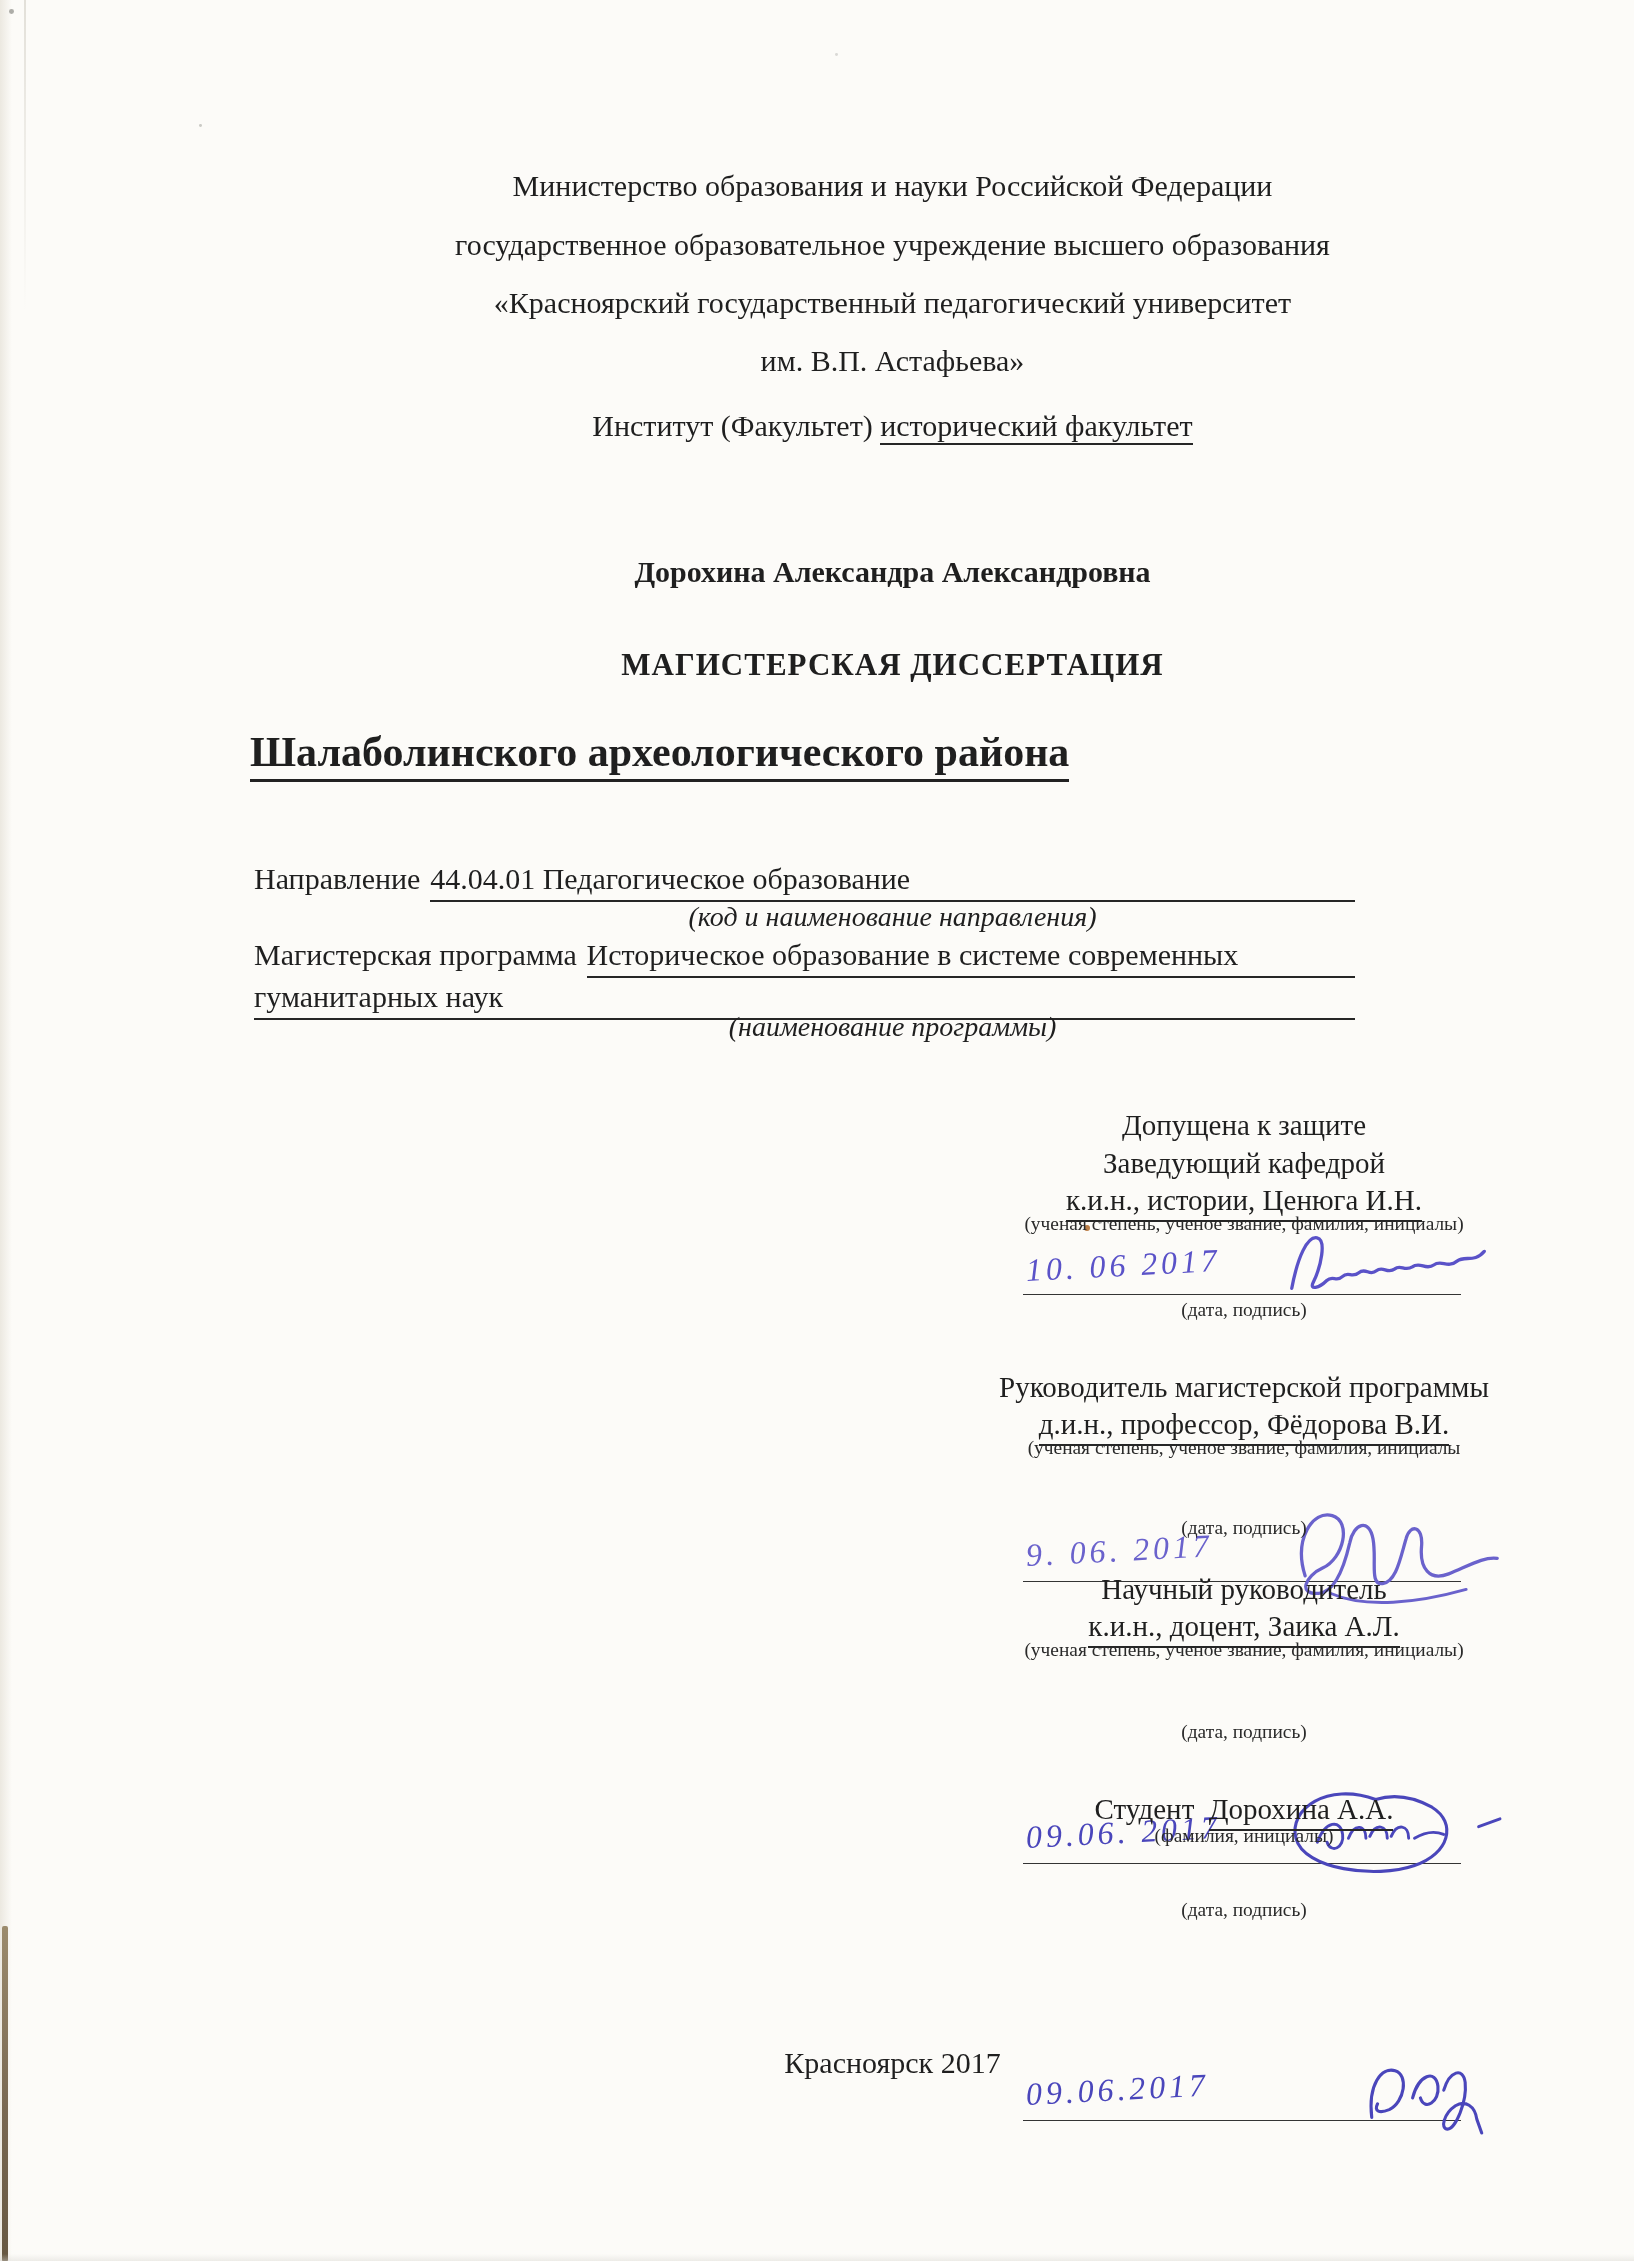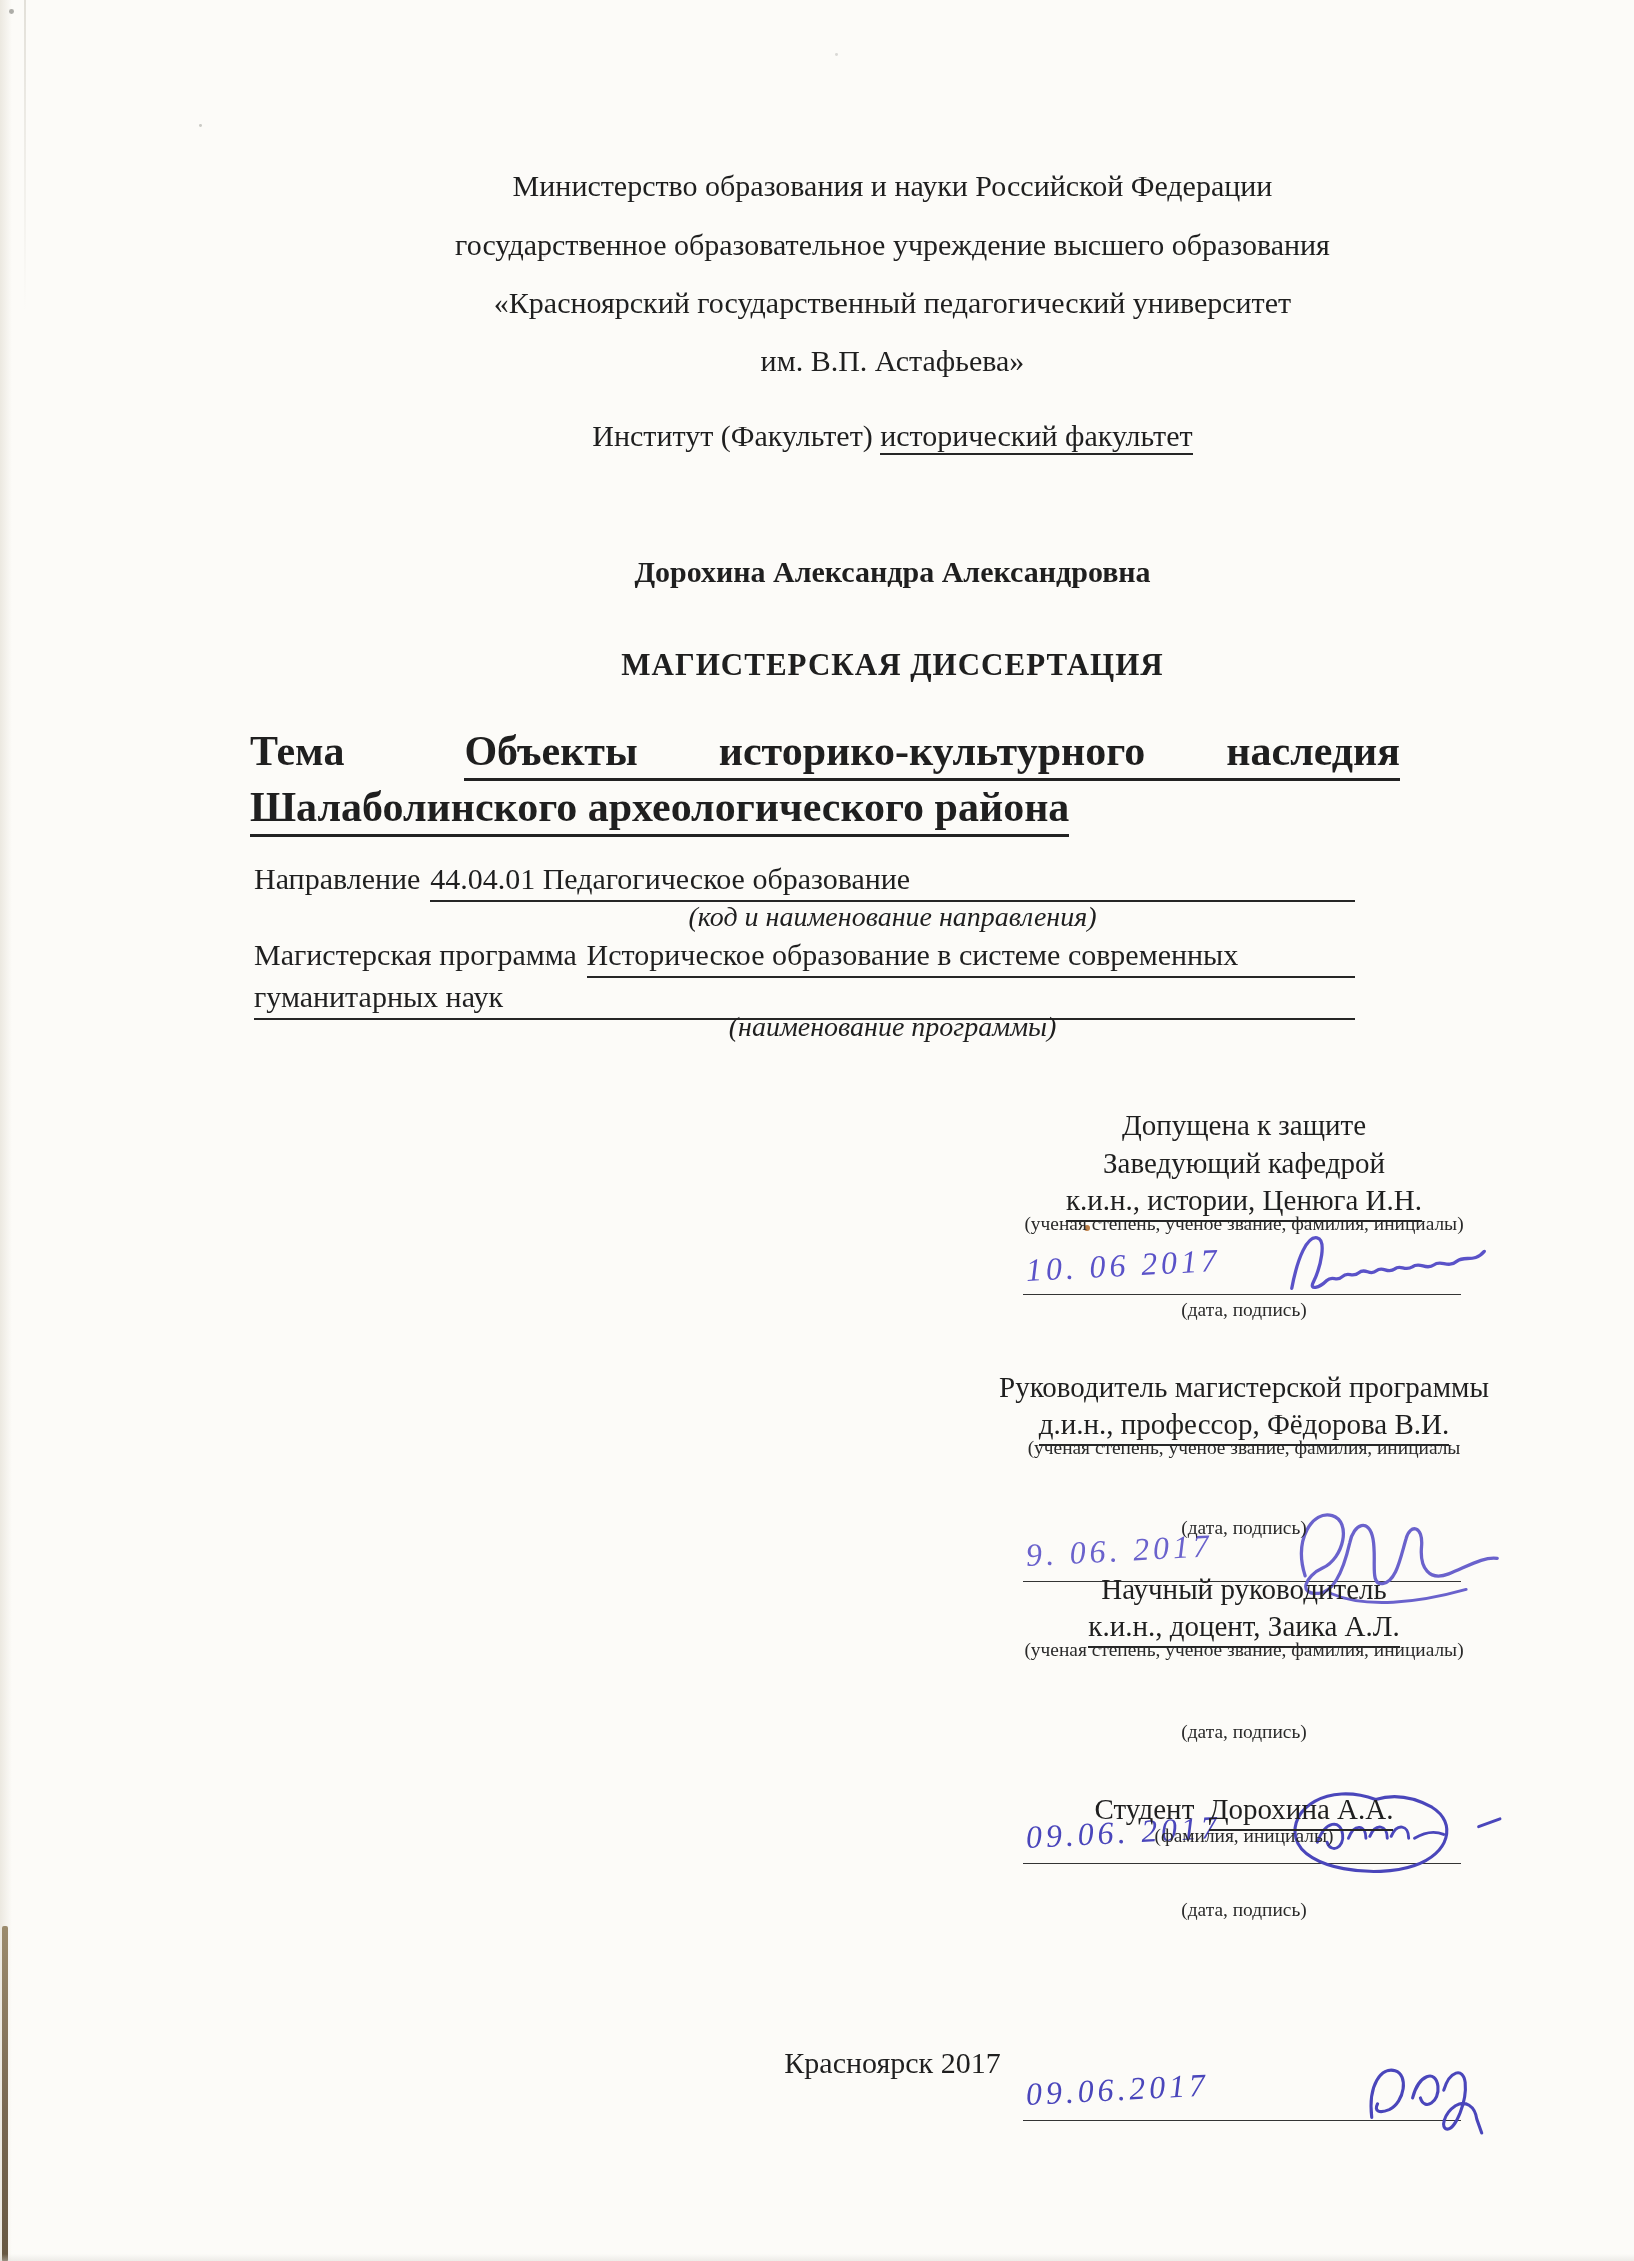--- a/index.html
+++ b/index.html
@@ -80,38 +80,30 @@
   <div class="speck s2"></div>
   <div class="speck s3"></div>
   <div class="speck s4"></div>
   <div class="speck s5"></div>
 
   <div class="abs centered-col body-line" style="top:166px;">Министерство образования и науки Российской Федерации</div>
   <div class="abs centered-col body-line" style="top:225px;">государственное образовательное учреждение высшего образования</div>
   <div class="abs centered-col body-line" style="top:283px;">«Красноярский государственный педагогический университет</div>
   <div class="abs centered-col body-line" style="top:341px;">им. В.П. Астафьева»</div>
 
-  <div class="abs centered-col body-line" style="top:416px;">
+  <div class="abs centered-col body-line" style="top:406px;">
     <span>Институт (Факультет)</span>&nbsp;<span class="ul">исторический факультет</span>
   </div>
 
 
   <div class="abs centered-col body-line bold" style="top:552px;">Дорохина Александра Александровна</div>
 
   <div class="abs centered-col caps-title" style="top:647px;">МАГИСТЕРСКАЯ ДИССЕРТАЦИЯ</div>
 
   <div class="abs topic-wrap" style="top:726px;">
-    <div class="topic-row1">
-      <span class="topic-label">Тема</span>
-      <span class="topic-ul-zone">
-        <span>Объекты</span>
-        <span>историко-культурного</span>
-        <span>наследия</span>
-      </span>
-    </div>
     <span class="topic-row2">Шалаболинского археологического района</span>
   </div>
 
   <div class="abs field-row" style="top:858px;">
     <span class="field-label">Направление</span>
     <span class="field-value">44.04.01 Педагогическое образование</span>
   </div>
   <div class="abs centered-col italic-caption" style="top:901px;">(код и наименование направления)</div>
 
   <div class="abs field-row" style="top:934px;">

